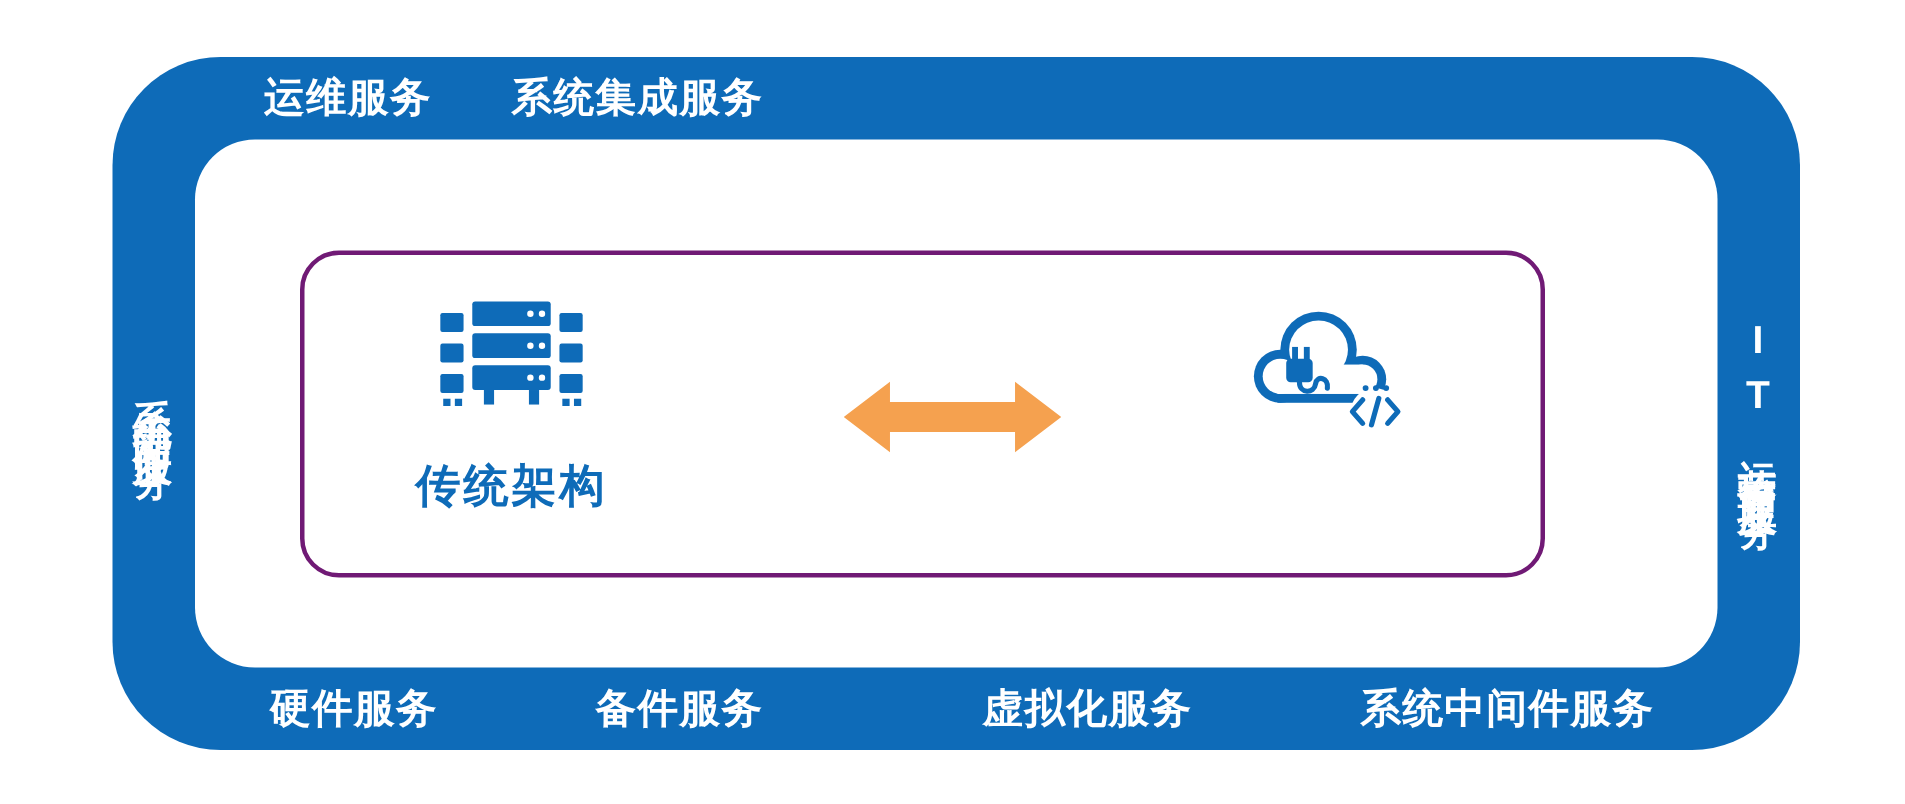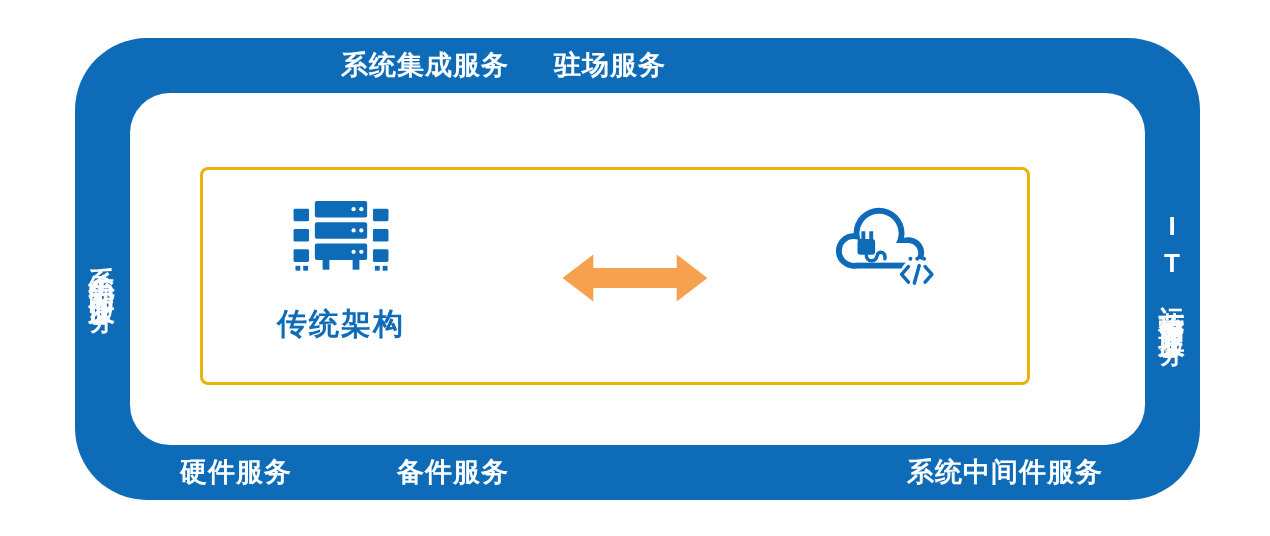--- a/index.html
+++ b/index.html
@@ -29,21 +29,21 @@
     position:absolute;top:55px;bottom:55px;width:55px;
     display:flex;align-items:center;justify-content:center;
     color:#ffffff;font-weight:bold;font-size:26px;
     writing-mode:vertical-rl;text-orientation:upright;letter-spacing:7px;
     white-space:nowrap;
   }
   .left-side{left:0;}
   .right-side{right:0;}
   .center-box{
     position:absolute;left:125px;top:129px;width:830px;height:218px;
-    box-sizing:border-box;border:3px solid #eab308;border-radius:8px;
+    box-sizing:border-box;border:3px solid #701a75;border-radius:26px;
     background:#ffffff;
   }
   .arch-group{
     position:absolute;top:22px;width:160px;
     display:flex;flex-direction:column;align-items:center;
   }
   .arch-group.left-item{left:58px;}
   .arch-group.right-item{left:598px;}
   .icon-wrap{
     height:106px;display:flex;align-items:center;justify-content:center;
@@ -56,27 +56,28 @@
     position:absolute;left:357px;top:79px;
   }
 </style>
 </head>
 <body>
 
 <div class="frame">
   <div class="inner"></div>
 
   <div class="top-row">
+    <span class="edge-label" style="left:157px">运维服务</span>
     <span class="edge-label" style="left:350px">系统集成服务</span>
-    <span class="edge-label" style="left:535px">驻场服务</span>
   </div>
 
   <div class="bottom-row">
     <span class="edge-label" style="left:161px">硬件服务</span>
     <span class="edge-label" style="left:378px">备件服务</span>
+    <span class="edge-label" style="left:650px">虚拟化服务</span>
     <span class="edge-label" style="left:930px">系统中间件服务</span>
   </div>
 
   <div class="side-label left-side">系统中间件服务</div>
   <div class="side-label right-side">IT运营管理服务</div>
 
   <div class="center-box">
 
     <div class="arch-group left-item">
       <div class="icon-wrap">

